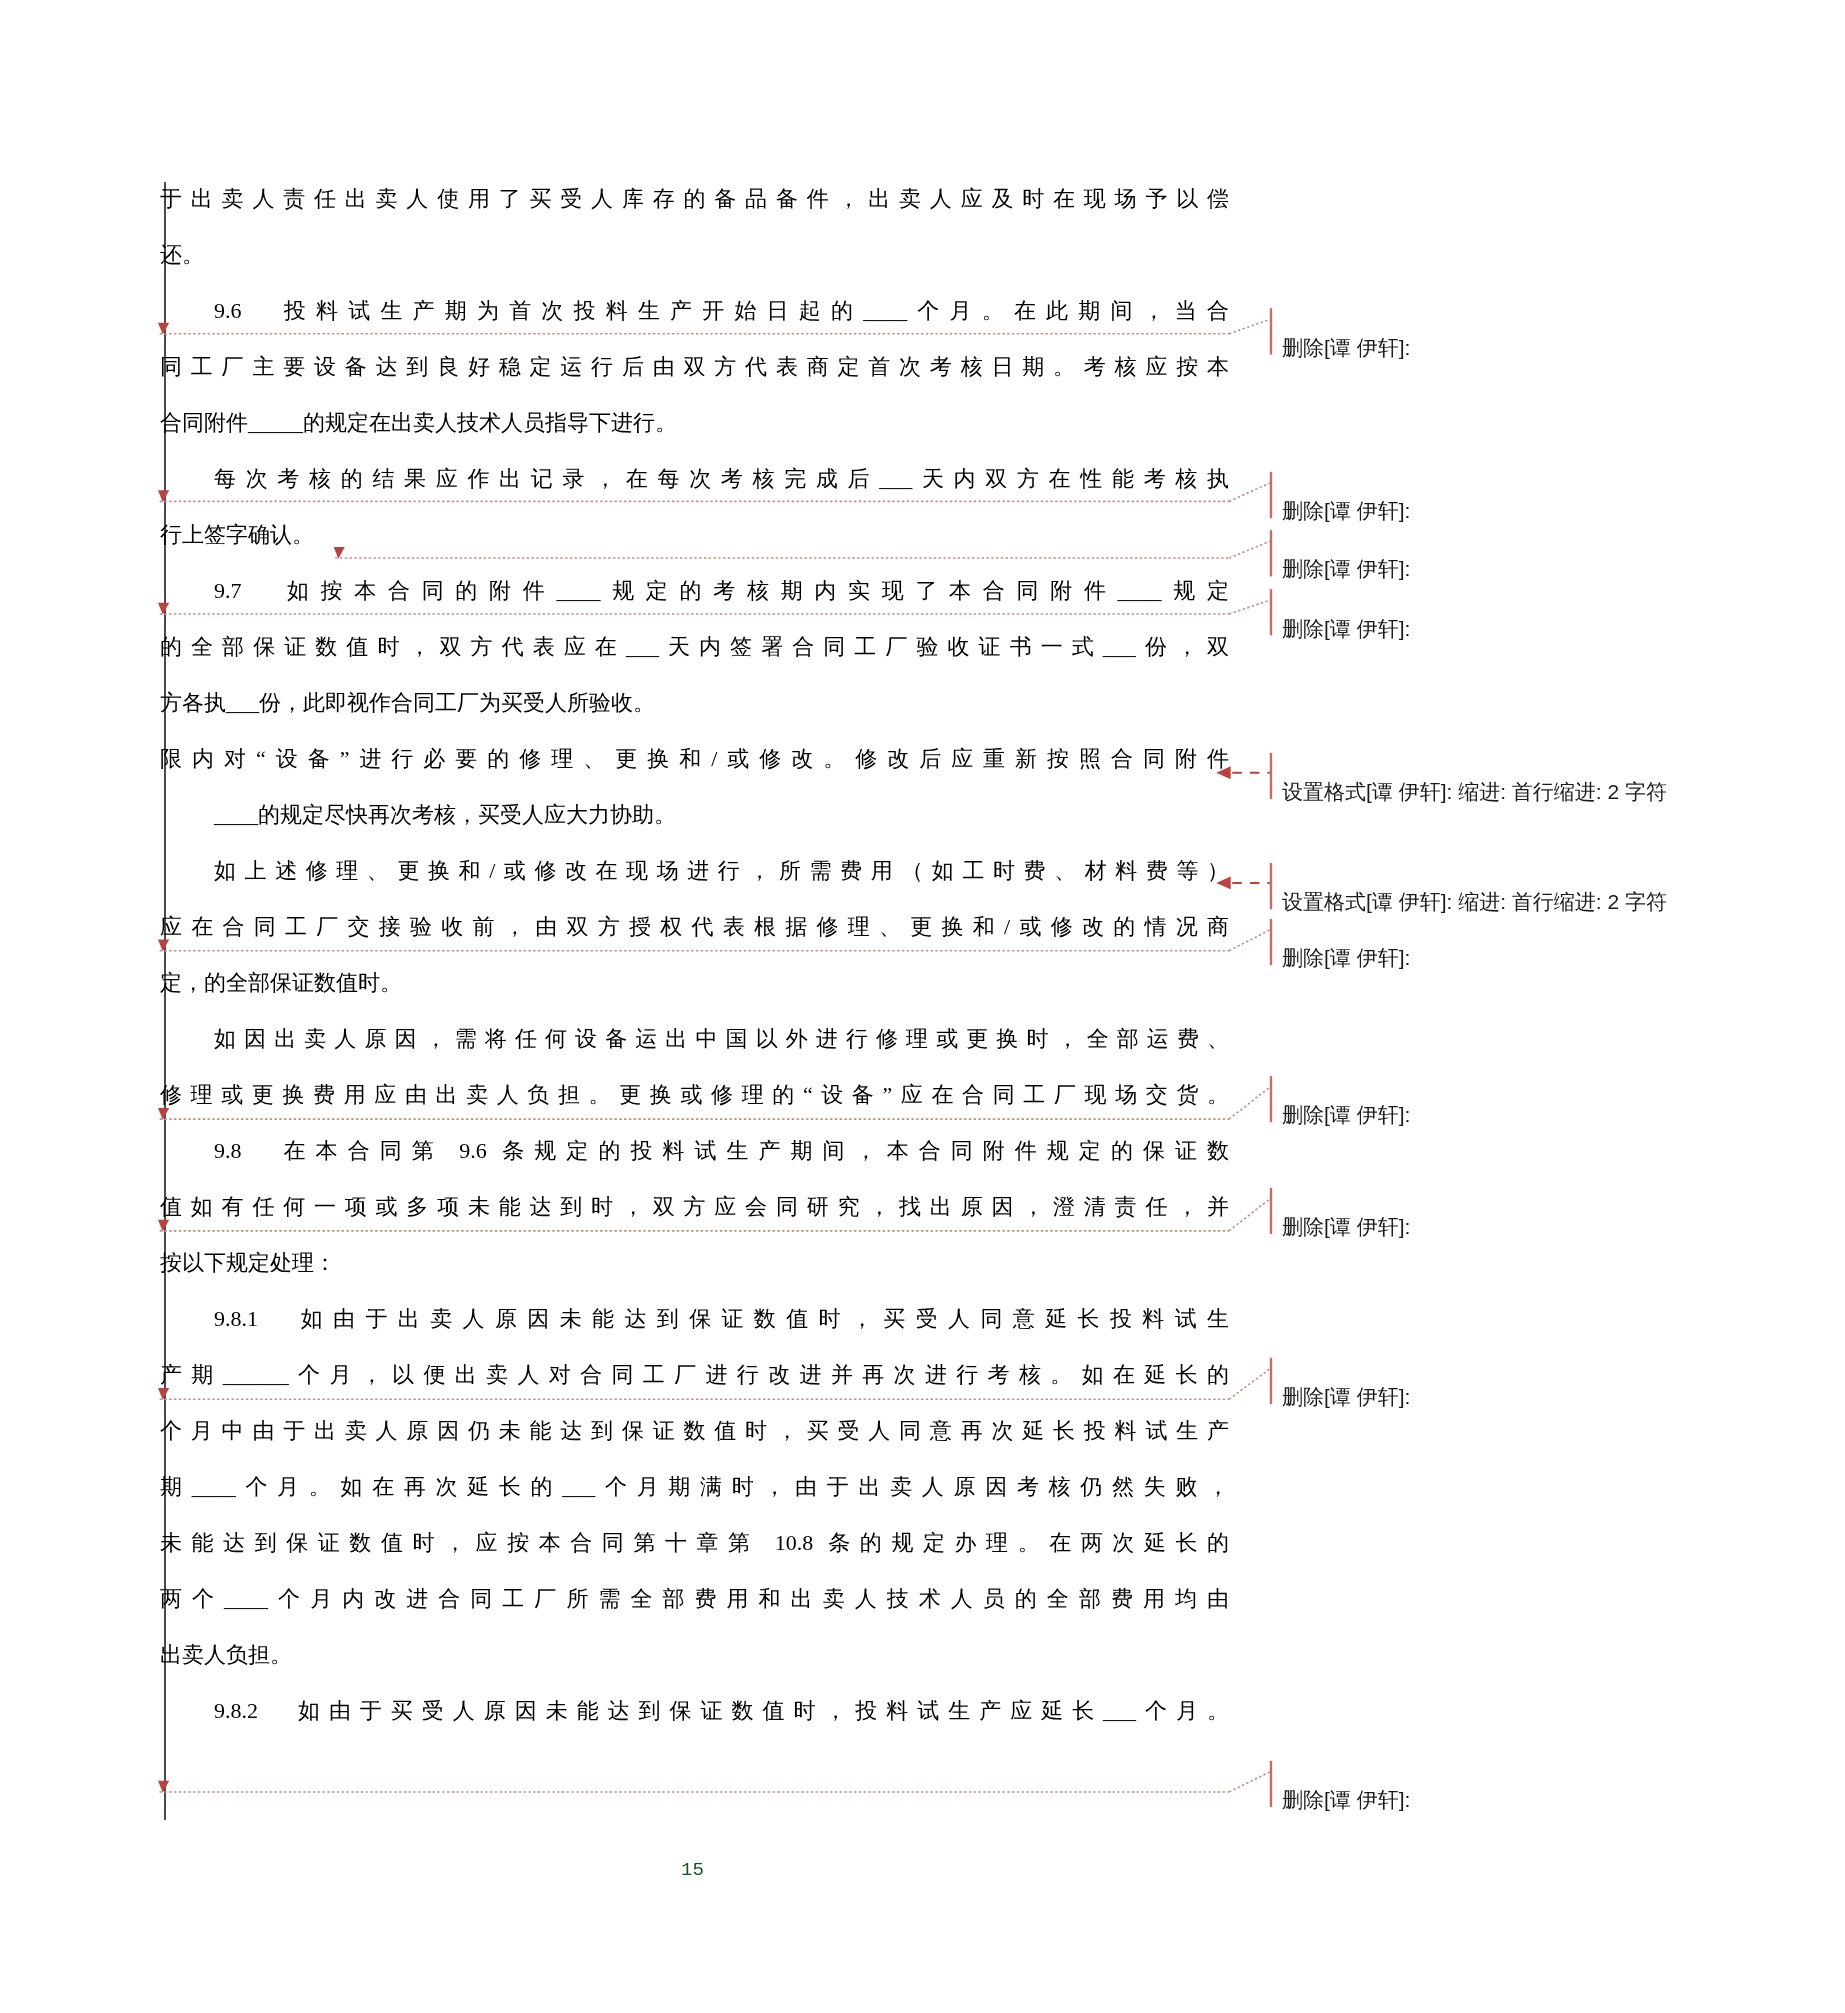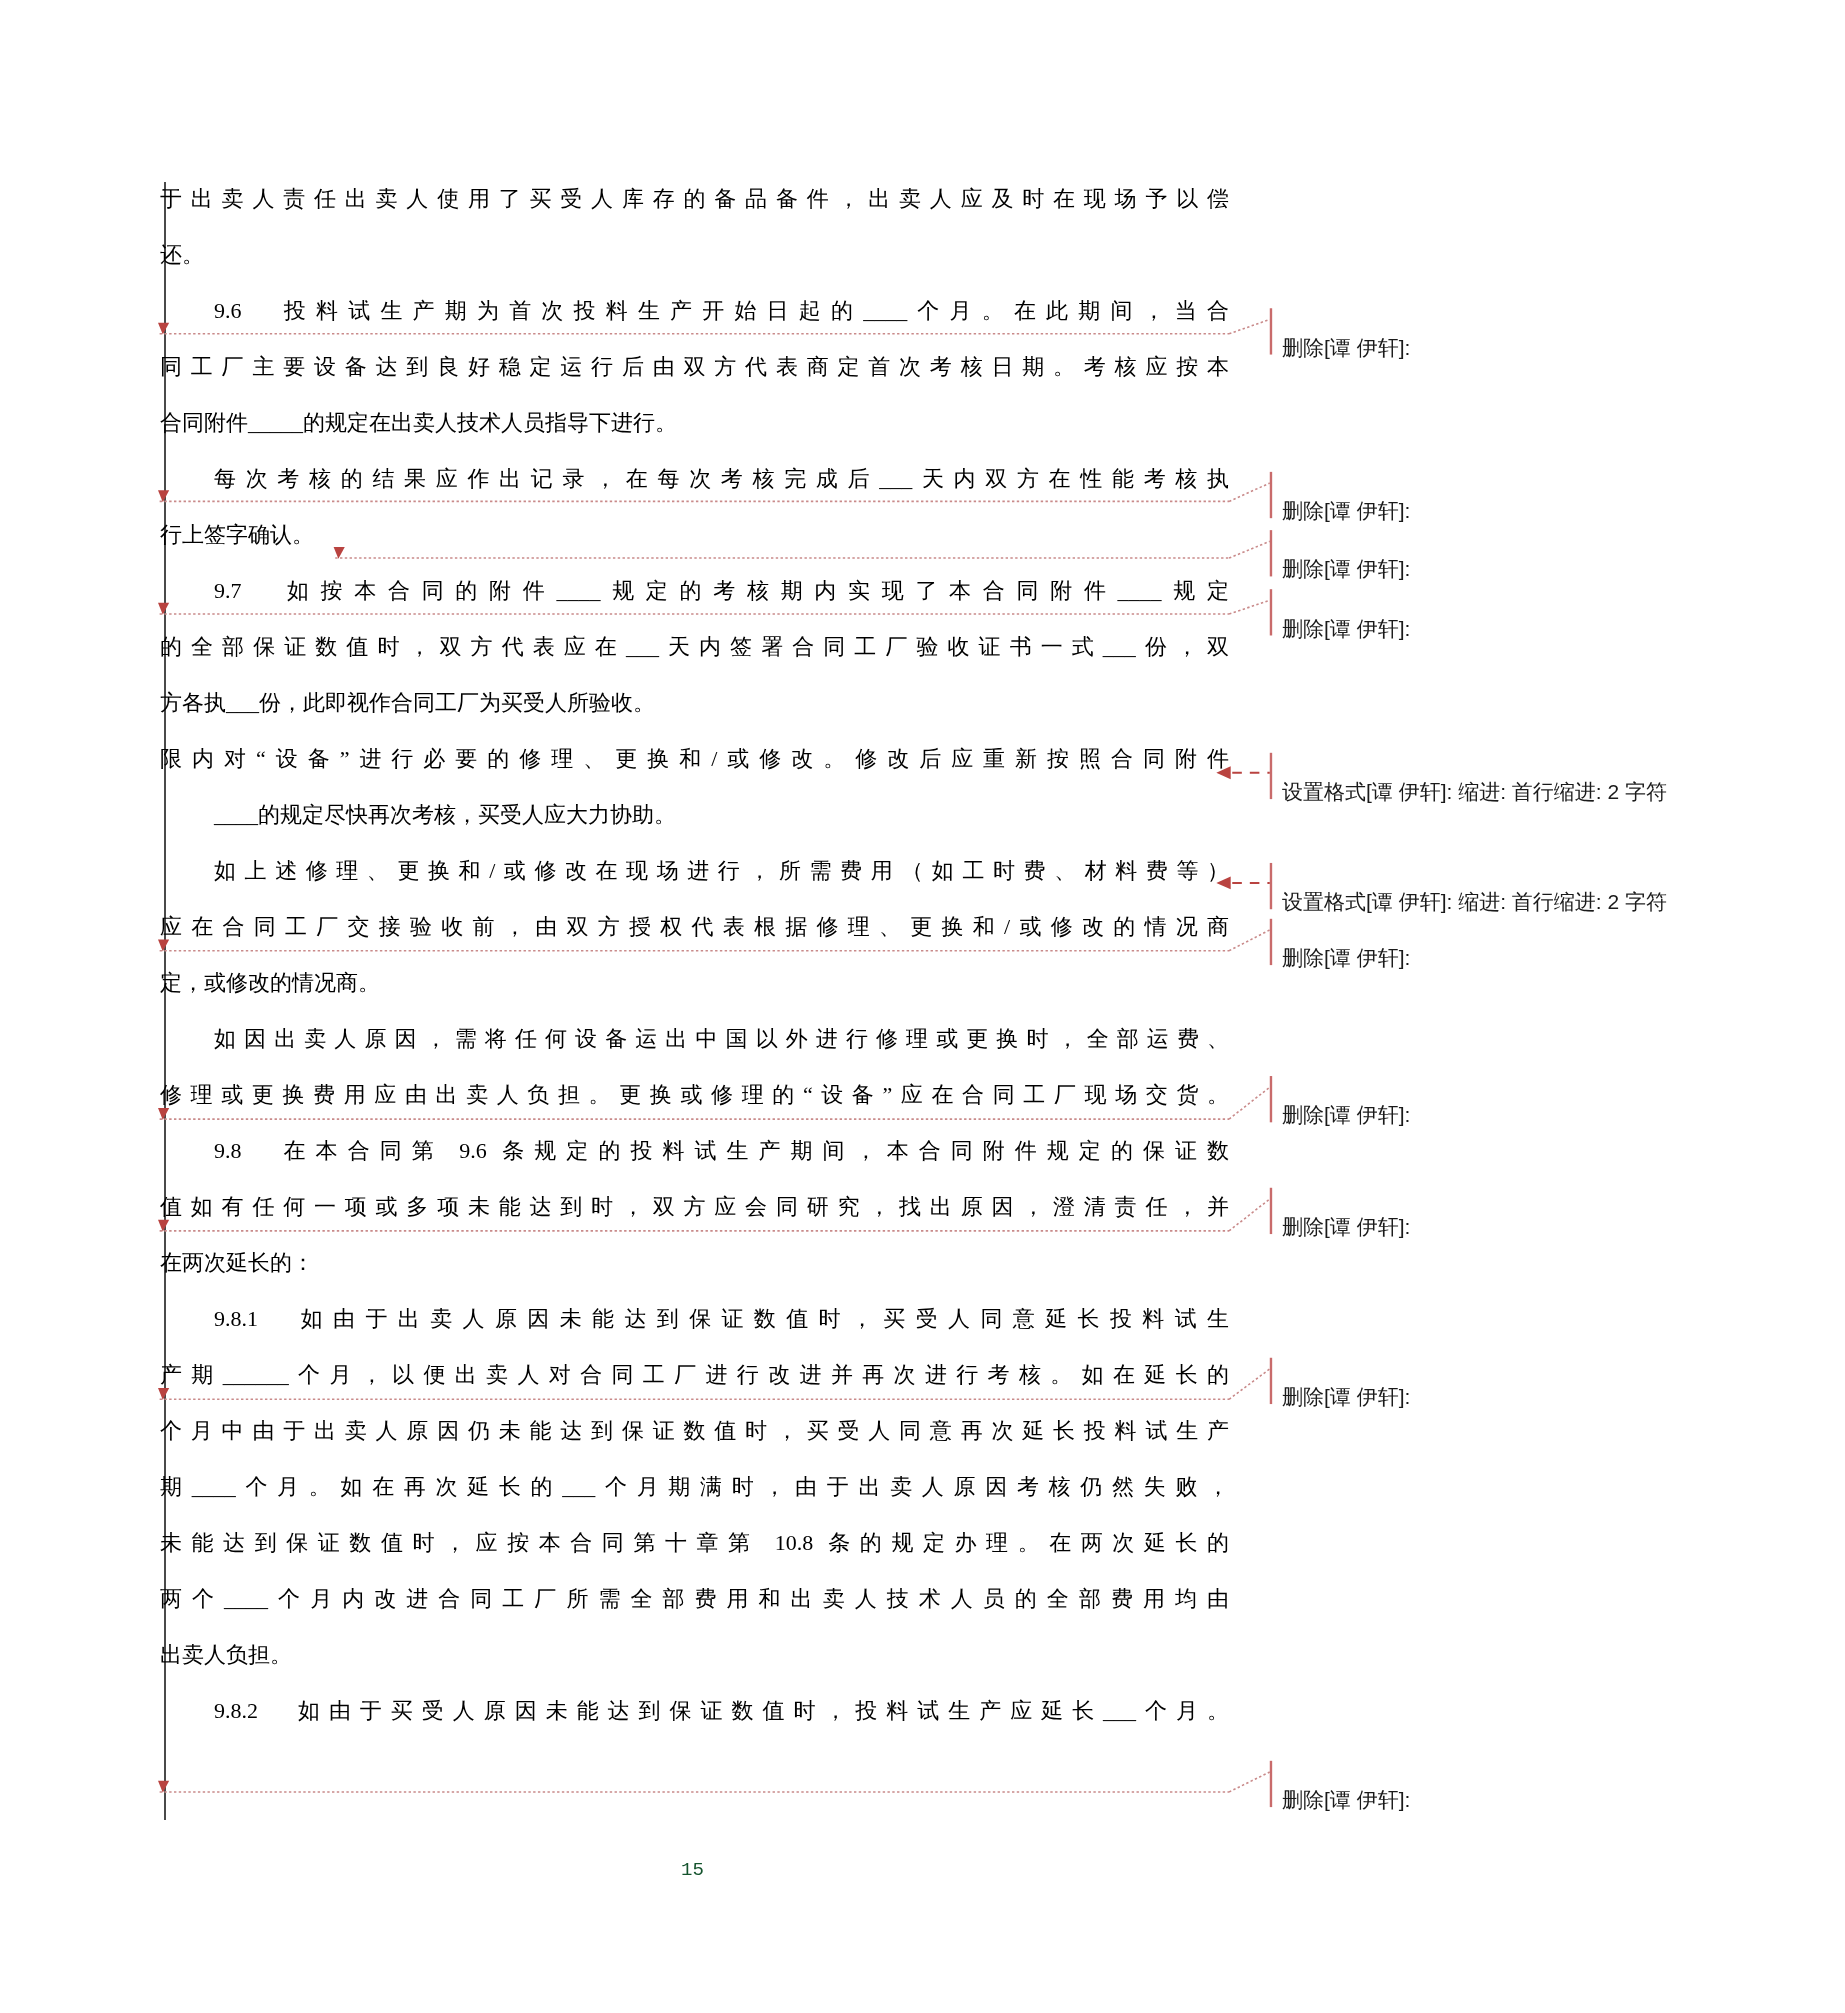--- a/index.html
+++ b/index.html
@@ -58,26 +58,26 @@
       <div class="line">合同附件_____的规定在出卖人技术人员指导下进行。</div>
       <div class="line j ind">每次考核的结果应作出记录，在每次考核完成后___天内双方在性能考核执</div>
       <div class="line">行上签字确认。</div>
       <div class="line j ind">9.7　如按本合同的附件____规定的考核期内实现了本合同附件____规定</div>
       <div class="line j">的全部保证数值时，双方代表应在___天内签署合同工厂验收证书一式___份，双</div>
       <div class="line">方各执___份，此即视作合同工厂为买受人所验收。</div>
       <div class="line j">限内对“设备”进行必要的修理、更换和/或修改。修改后应重新按照合同附件</div>
       <div class="line ind">____的规定尽快再次考核，买受人应大力协助。</div>
       <div class="line j ind">如上述修理、更换和/或修改在现场进行，所需费用（如工时费、材料费等）</div>
       <div class="line j">应在合同工厂交接验收前，由双方授权代表根据修理、更换和/或修改的情况商</div>
-      <div class="line">定，或修改的情况商。</div>
+      <div class="line">定，的全部保证数值时。</div>
       <div class="line j ind">如因出卖人原因，需将任何设备运出中国以外进行修理或更换时，全部运费、</div>
       <div class="line j">修理或更换费用应由出卖人负担。更换或修理的“设备”应在合同工厂现场交货。</div>
       <div class="line j ind">9.8　在本合同第 9.6 条规定的投料试生产期间，本合同附件规定的保证数</div>
       <div class="line j">值如有任何一项或多项未能达到时，双方应会同研究，找出原因，澄清责任，并</div>
-      <div class="line">在两次延长的：</div>
+      <div class="line">按以下规定处理：</div>
       <div class="line j ind">9.8.1　如由于出卖人原因未能达到保证数值时，买受人同意延长投料试生</div>
       <div class="line j">产期______个月，以便出卖人对合同工厂进行改进并再次进行考核。如在延长的</div>
       <div class="line j">个月中由于出卖人原因仍未能达到保证数值时，买受人同意再次延长投料试生产</div>
       <div class="line j">期____个月。如在再次延长的___个月期满时，由于出卖人原因考核仍然失败，</div>
       <div class="line j">未能达到保证数值时，应按本合同第十章第 10.8 条的规定办理。在两次延长的</div>
       <div class="line j">两个____个月内改进合同工厂所需全部费用和出卖人技术人员的全部费用均由</div>
       <div class="line">出卖人负担。</div>
       <div class="line j ind">9.8.2　如由于买受人原因未能达到保证数值时，投料试生产应延长___个月。</div>
     </div>
 

